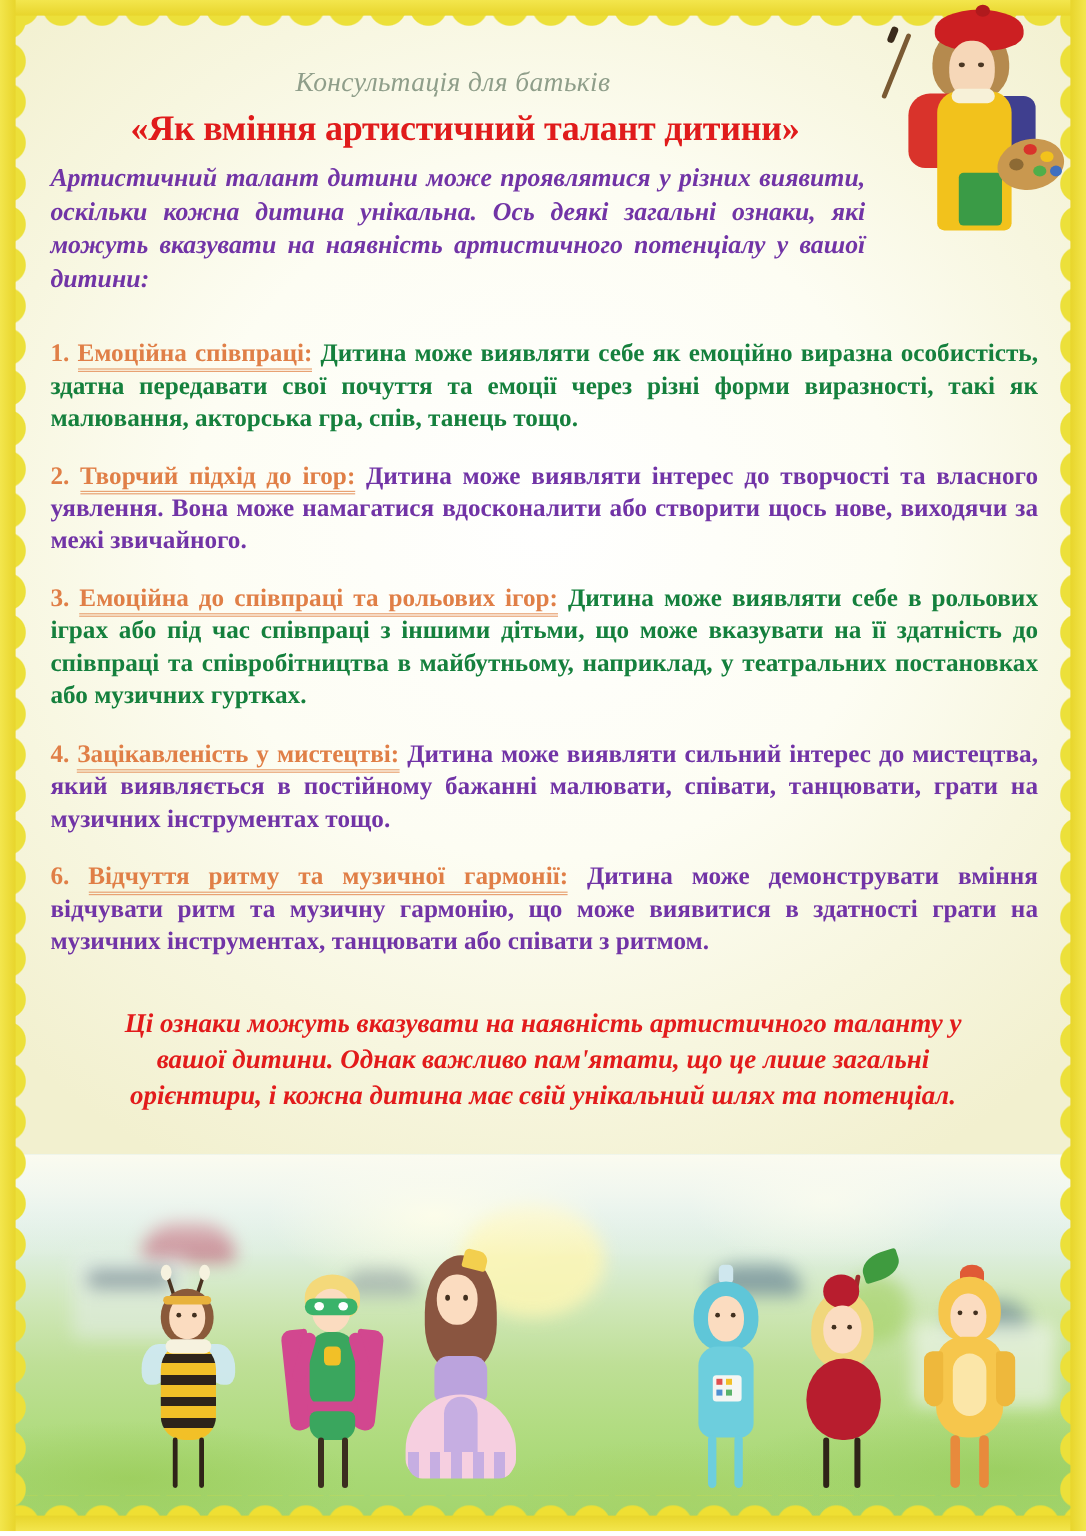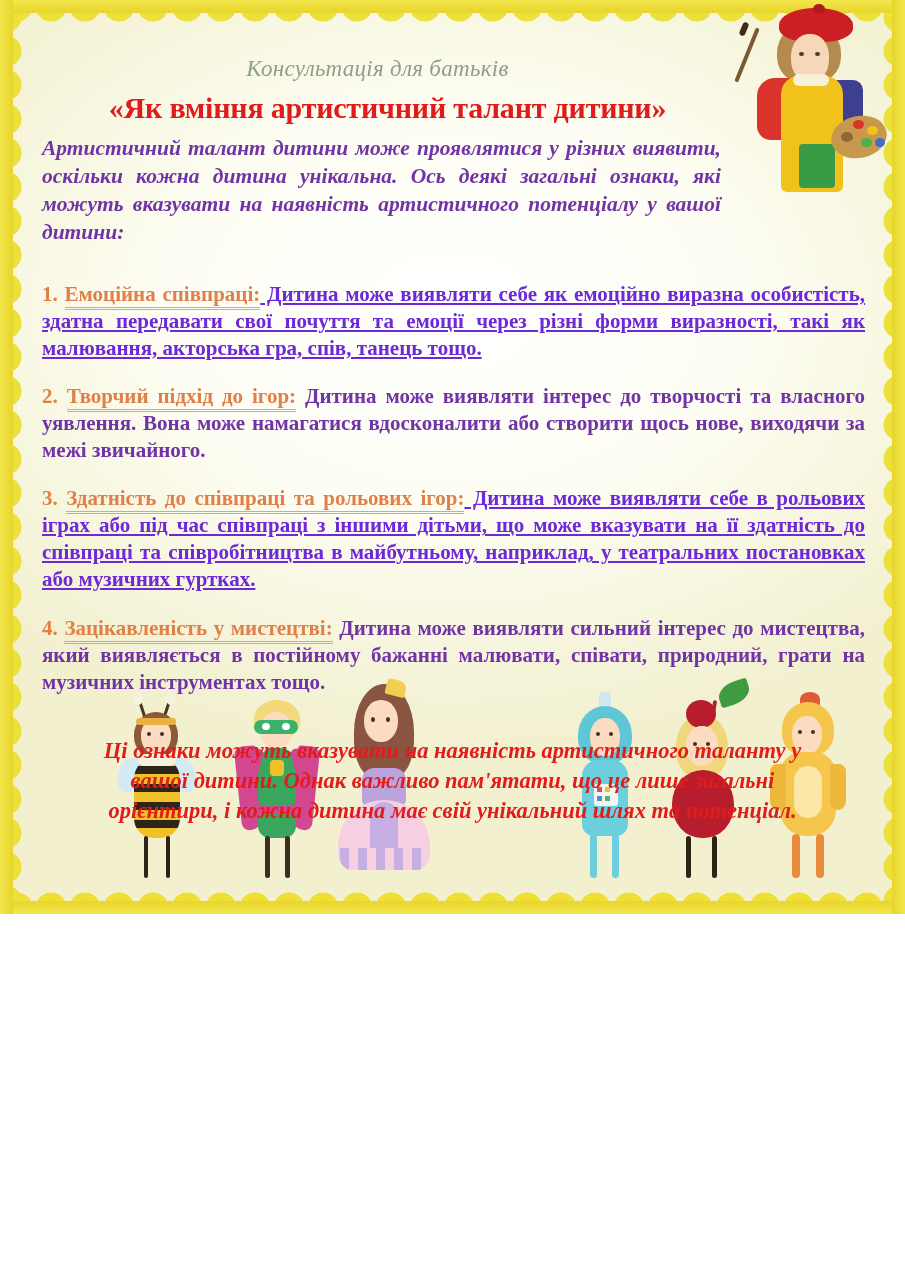--- a/index.html
+++ b/index.html
@@ -5,21 +5,21 @@
 <style>
   html, body {
     margin: 0;
     padding: 0;
     background: #ffffff;
   }
 
   #poster {
     position: relative;
     width: 905px;
-    height: 914px;
+    height: 1276px;
     overflow: hidden;
     font-family: "Liberation Serif", "DejaVu Serif", serif;
     background: #ffffff;
   }
 
   
   .bg-paper {
     position: absolute;
     inset: 0;
     background:
@@ -175,21 +175,21 @@
   }
   .item .lead {
     color: #e07f47;
     border-bottom: 3px double #e8a273;
     padding-bottom: 1px;
     white-space: normal;
   }
   .item .num {
     color: #e07f47;
   }
-  .body-green { color: #6d28d9; text-decoration: underline; }
+  .body-green { color: #15803d; }
   .body-purple { color: #7134a6; }
 
   .closing {
     margin: 40px 44px 0 44px;
     text-align: center;
     font-size: 22.5px;
     font-weight: bold;
     font-style: italic;
     color: #e21b1b;
     line-height: 1.34;
@@ -364,25 +364,29 @@
       <p class="item">
         <span class="num">1.</span>
         <span class="lead">Емоційна співпраці:</span><span class="body-green"> Дитина може виявляти себе як емоційно виразна особистість, здатна передавати свої почуття та емоції через різні форми виразності, такі як малювання, акторська гра, спів, танець тощо.</span>
       </p>
       <p class="item">
         <span class="num">2.</span>
         <span class="lead">Творчий підхід до ігор:</span><span class="body-purple"> Дитина може виявляти інтерес до творчості та власного уявлення. Вона може намагатися вдосконалити або створити щось нове, виходячи за межі звичайного.</span>
       </p>
       <p class="item">
         <span class="num">3.</span>
-        <span class="lead">Здатність до співпраці та рольових ігор:</span><span class="body-green"> Дитина може виявляти себе в рольових іграх або під час співпраці з іншими дітьми, що може вказувати на її здатність до співпраці та співробітництва в майбутньому, наприклад, у театральних постановках або музичних гуртках.</span>
+        <span class="lead">Емоційна до співпраці та рольових ігор:</span><span class="body-green"> Дитина може виявляти себе в рольових іграх або під час співпраці з іншими дітьми, що може вказувати на її здатність до співпраці та співробітництва в майбутньому, наприклад, у театральних постановках або музичних гуртках.</span>
       </p>
       <p class="item">
         <span class="num">4.</span>
-        <span class="lead">Зацікавленість у мистецтві:</span><span class="body-purple"> Дитина може виявляти сильний інтерес до мистецтва, який виявляється в постійному бажанні малювати, співати, природний, грати на музичних інструментах тощо.</span>
+        <span class="lead">Зацікавленість у мистецтві:</span><span class="body-purple"> Дитина може виявляти сильний інтерес до мистецтва, який виявляється в постійному бажанні малювати, співати, танцювати, грати на музичних інструментах тощо.</span>
+      </p>
+      <p class="item">
+        <span class="num">6.</span>
+        <span class="lead">Відчуття ритму та музичної гармонії:</span><span class="body-purple"> Дитина може демонструвати вміння відчувати ритм та музичну гармонію, що може виявитися в здатності грати на музичних інструментах, танцювати або співати з ритмом.</span>
       </p>
     </div>
 
     <div class="closing">Ці ознаки можуть вказувати на наявність артистичного таланту у вашої дитини. Однак важливо пам'ятати, що це лише загальні орієнтири, і кожна дитина має свій унікальний шлях та потенціал.</div>
 
   </div>
 
 </div>
 
 </body></html>

